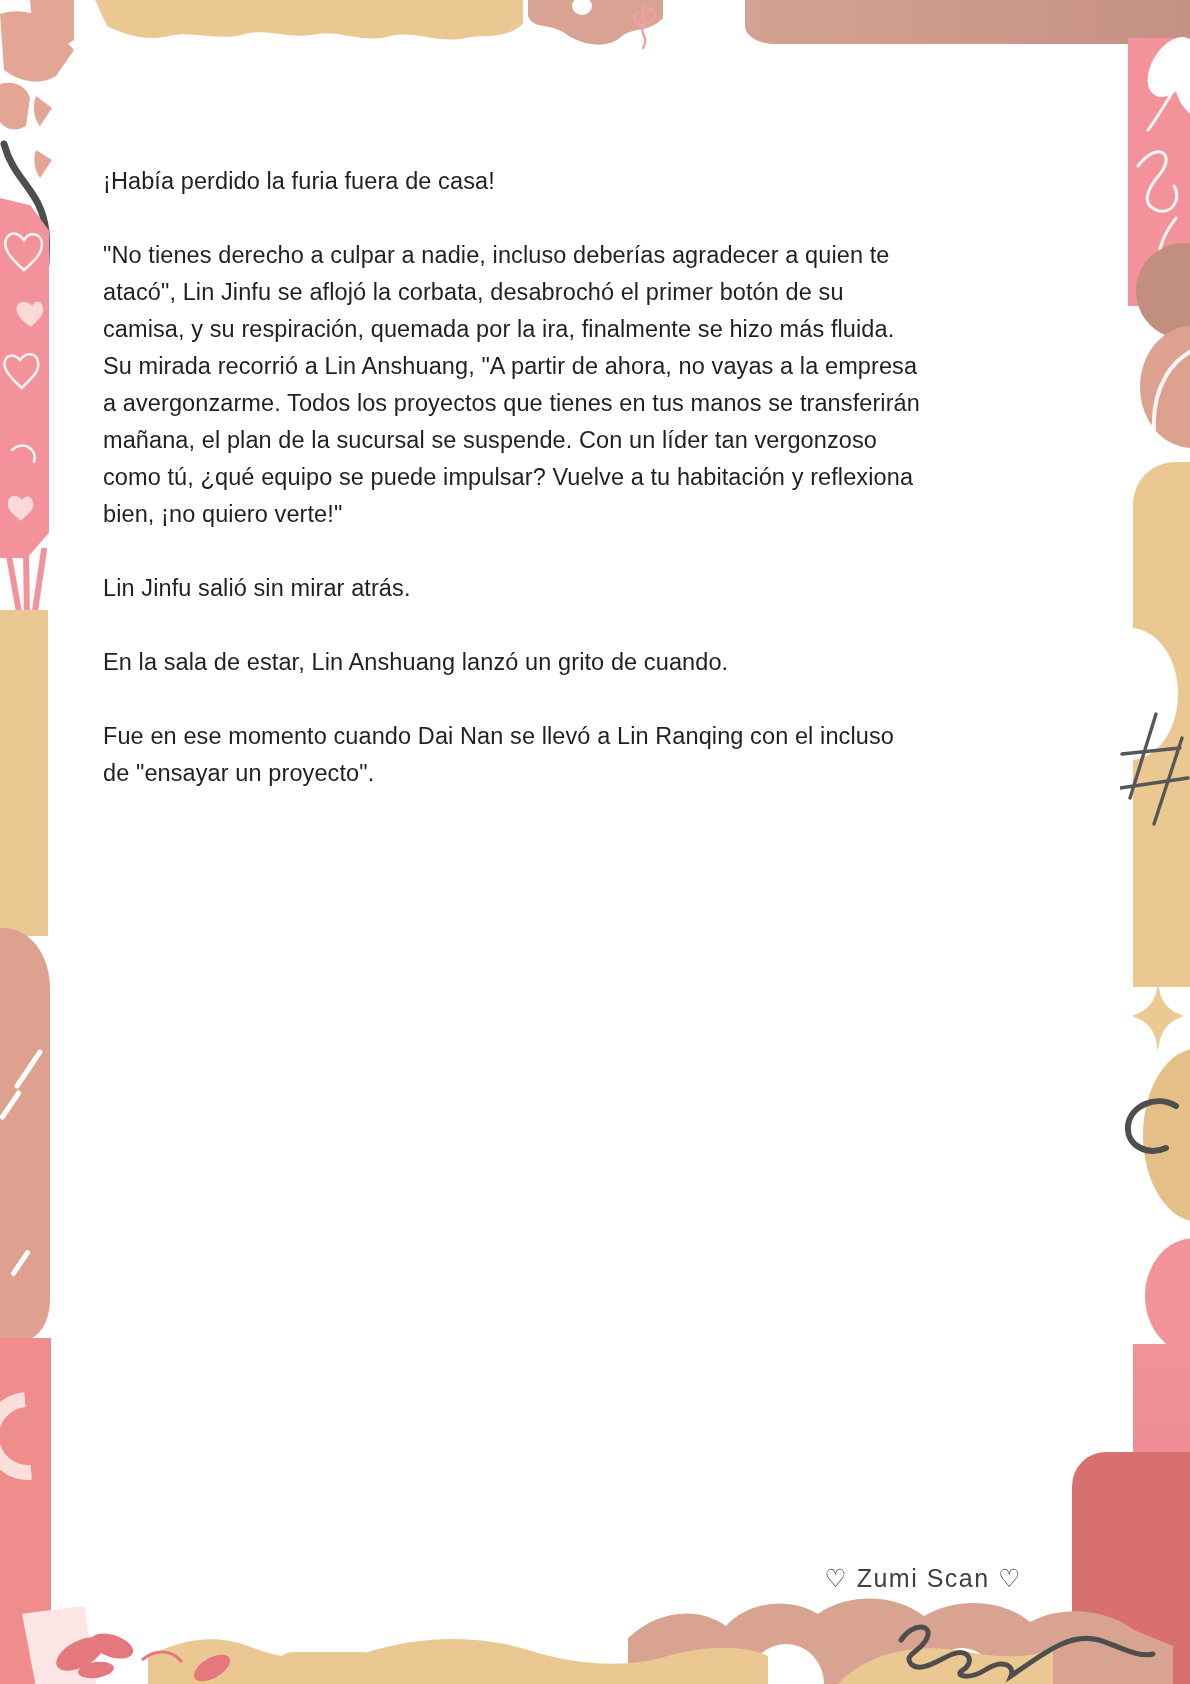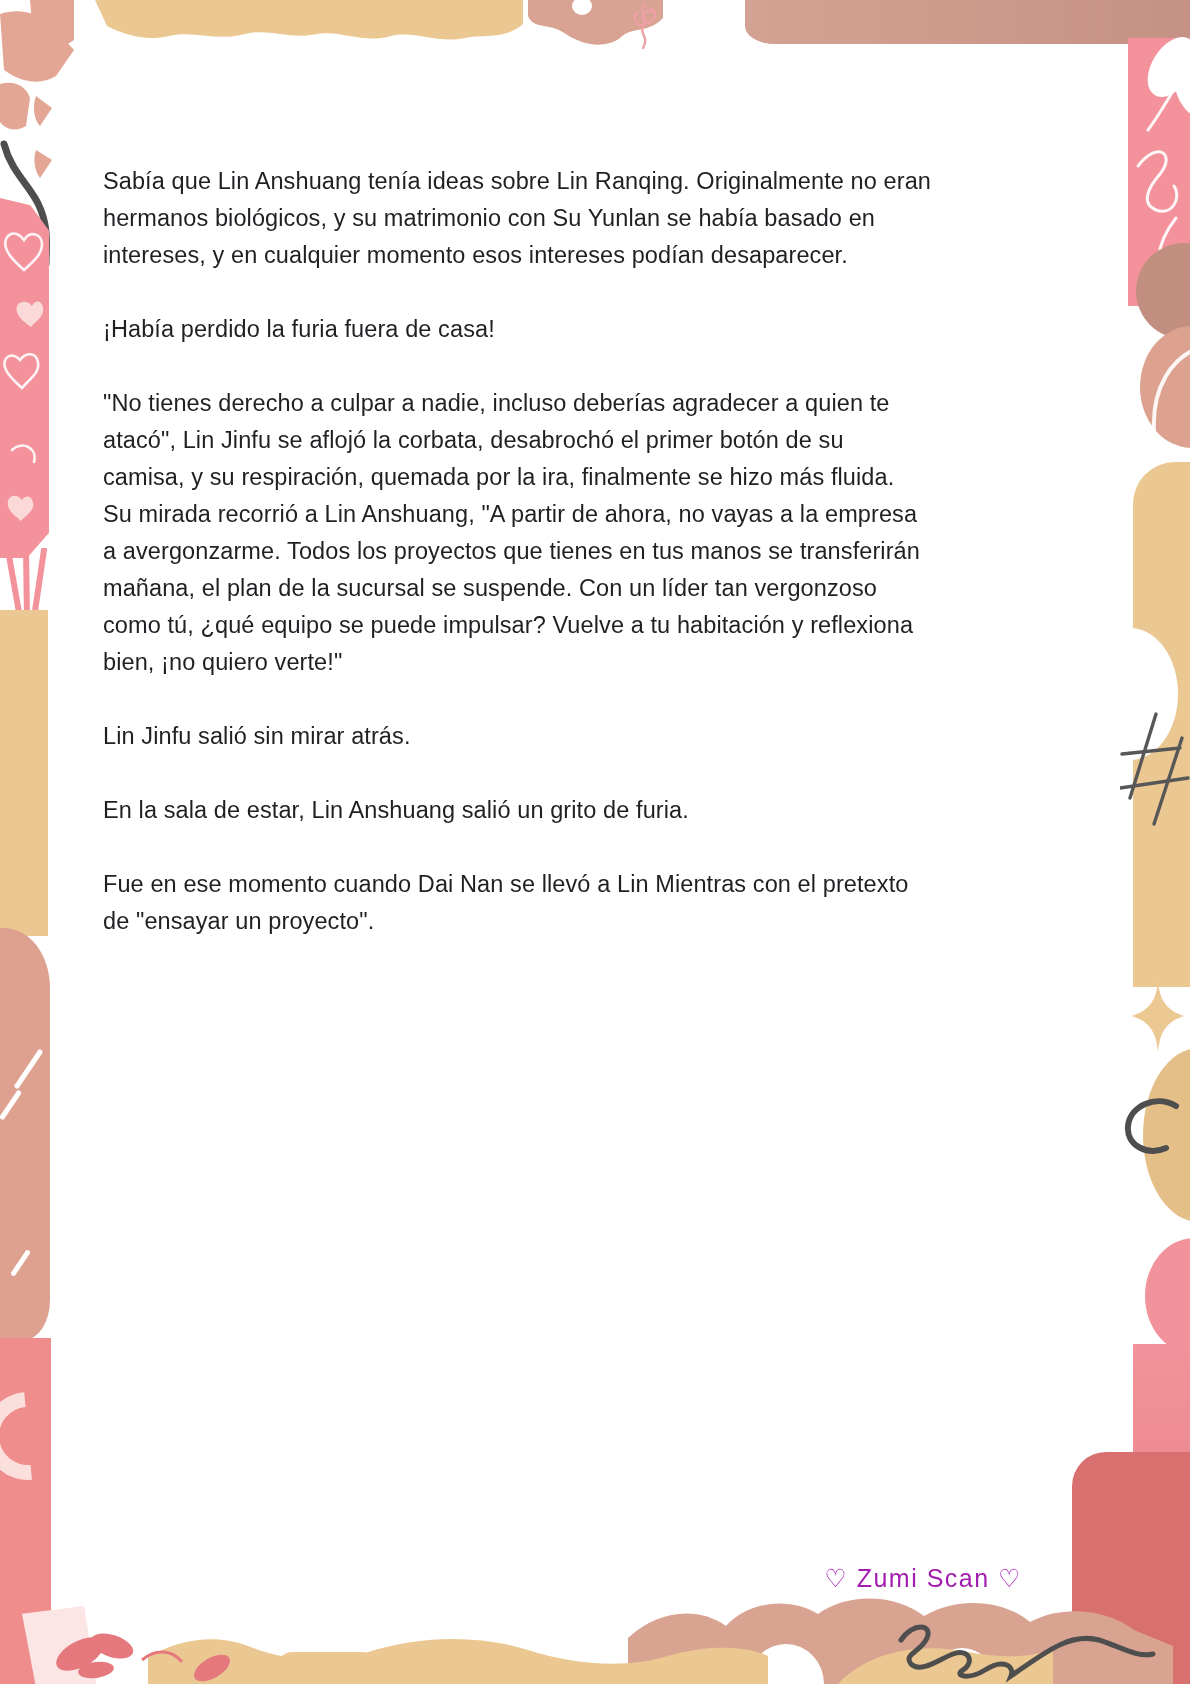--- a/index.html
+++ b/index.html
@@ -26,21 +26,21 @@
     line-height:37px;
     letter-spacing:.1px;
   }
   .text-block p{
     margin:0 0 37px 0;
     white-space:pre-line;
   }
   .credit{
     position:absolute;
     right:168px;top:1564px;
-    color:#a21caf;
+    color:#404040;
     font-size:25px;
     letter-spacing:1.5px;
   }
   
   .l-pink-band{left:0;top:198px;width:49px;height:360px;background:#f4929b;
     clip-path:polygon(0 0,62% 2%,100% 9%,100% 93%,55% 100%,0 100%);}
   .l-tan-band{left:0;top:610px;width:48px;height:326px;background:#ebc892;}
   .l-rose-blob{left:0;top:928px;width:50px;height:412px;background:#dfa18f;
     border-top-right-radius:46px 60px;border-bottom-right-radius:26px 40px;}
   .l-slash{position:absolute;background:#ffffff;width:5px;height:46px;border-radius:3px;}
@@ -180,33 +180,30 @@
       <ellipse cx="44" cy="50" rx="18" ry="8" transform="rotate(-8 44 50)"></ellipse>
       <ellipse cx="160" cy="48" rx="20" ry="10" transform="rotate(-30 160 48)"></ellipse>
     </g>
     <path fill="none" stroke="#e4787c" stroke-width="3" d="M90 40 C 104 28, 120 30, 130 42"></path>
   </svg>
   <svg class="deco" style="left:893px;top:1610px;" width="265" height="74" viewBox="0 0 265 74">
     <path fill="none" stroke="#4e4e4e" stroke-width="5" stroke-linecap="round" d="M8 30 C 20 12, 40 14, 34 28 C 28 42 10 44 18 54 C 28 64 48 48 60 44 C 76 38 82 52 70 60 C 60 66 76 70 92 60 C 110 48 122 56 118 66 C 150 44 176 22 206 30 C 226 36 244 48 260 44"></path>
   </svg>
 
   <div class="text-block">
-    <p>Sabía que Lin Anshuang tenía ideas sobre Lin Ranqing. Originalmente no eran
-hermanos biológicos, y su matrimonio con Su Yunlan se había basado en
-intereses, y en cualquier momento esos intereses podían desaparecer.</p>
     <p>¡Había perdido la furia fuera de casa!</p>
     <p>"No tienes derecho a culpar a nadie, incluso deberías agradecer a quien te
 atacó", Lin Jinfu se aflojó la corbata, desabrochó el primer botón de su
 camisa, y su respiración, quemada por la ira, finalmente se hizo más fluida.
 Su mirada recorrió a Lin Anshuang, "A partir de ahora, no vayas a la empresa
 a avergonzarme. Todos los proyectos que tienes en tus manos se transferirán
 mañana, el plan de la sucursal se suspende. Con un líder tan vergonzoso
 como tú, ¿qué equipo se puede impulsar? Vuelve a tu habitación y reflexiona
 bien, ¡no quiero verte!"</p>
     <p>Lin Jinfu salió sin mirar atrás.</p>
-    <p>En la sala de estar, Lin Anshuang salió un grito de furia.</p>
-    <p>Fue en ese momento cuando Dai Nan se llevó a Lin Mientras con el pretexto
+    <p>En la sala de estar, Lin Anshuang lanzó un grito de cuando.</p>
+    <p>Fue en ese momento cuando Dai Nan se llevó a Lin Ranqing con el incluso
 de "ensayar un proyecto".</p>
   </div>
 
   <div class="credit">♡ Zumi Scan ♡</div>
 
 </div>
 
 </body></html>

